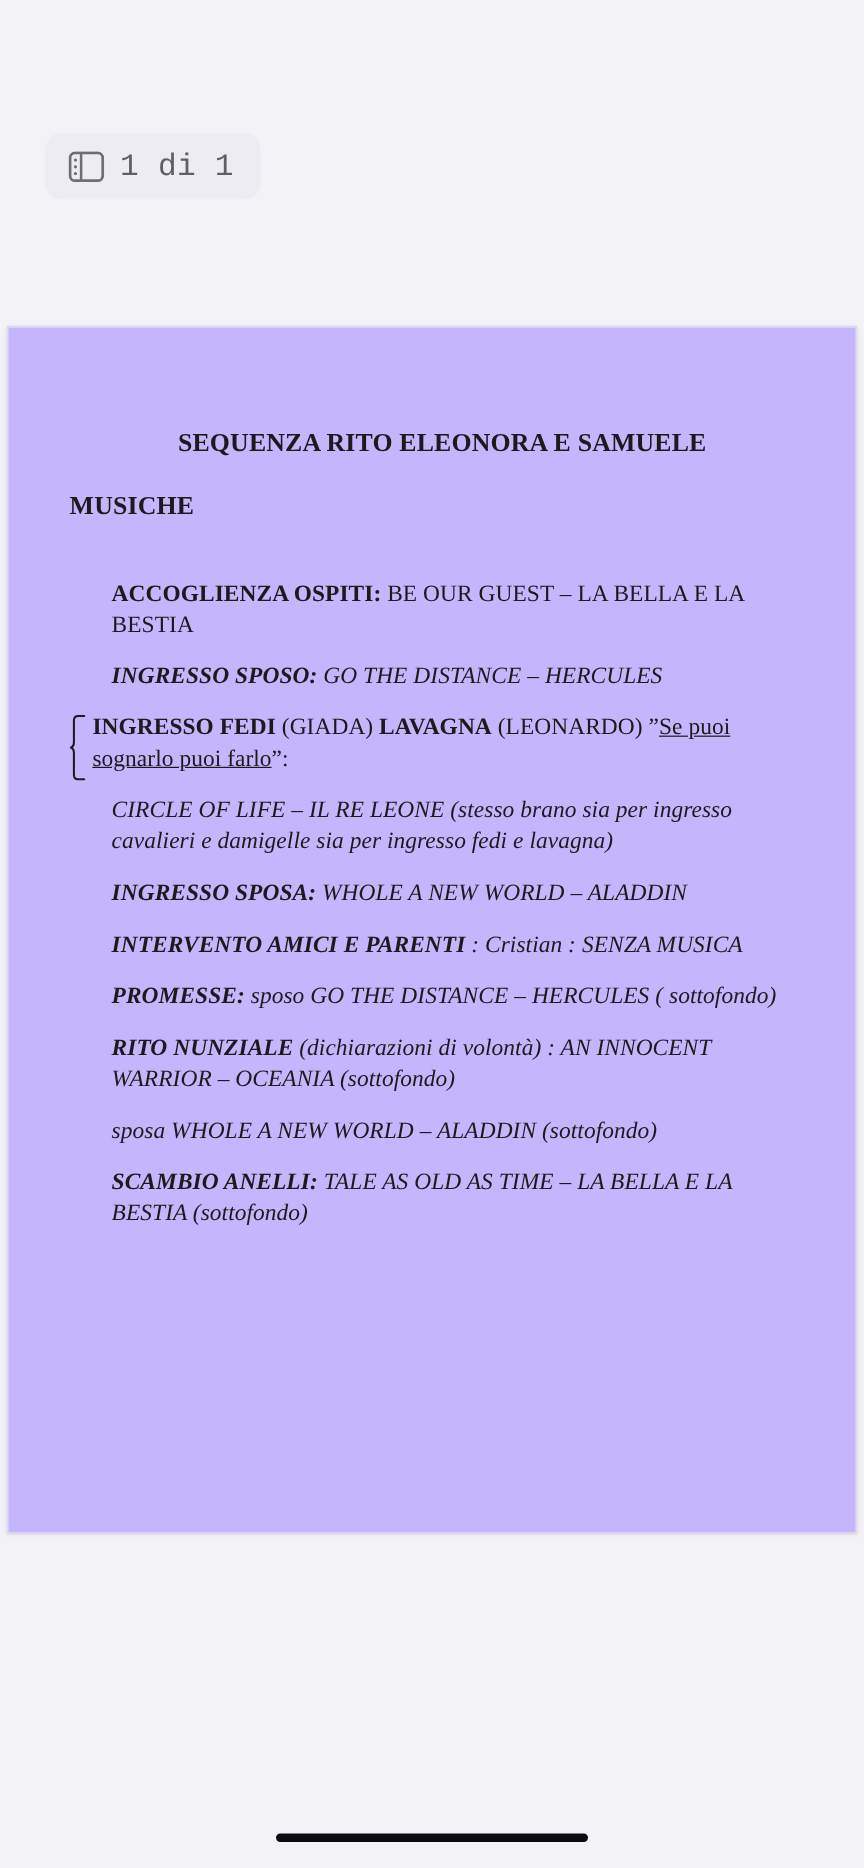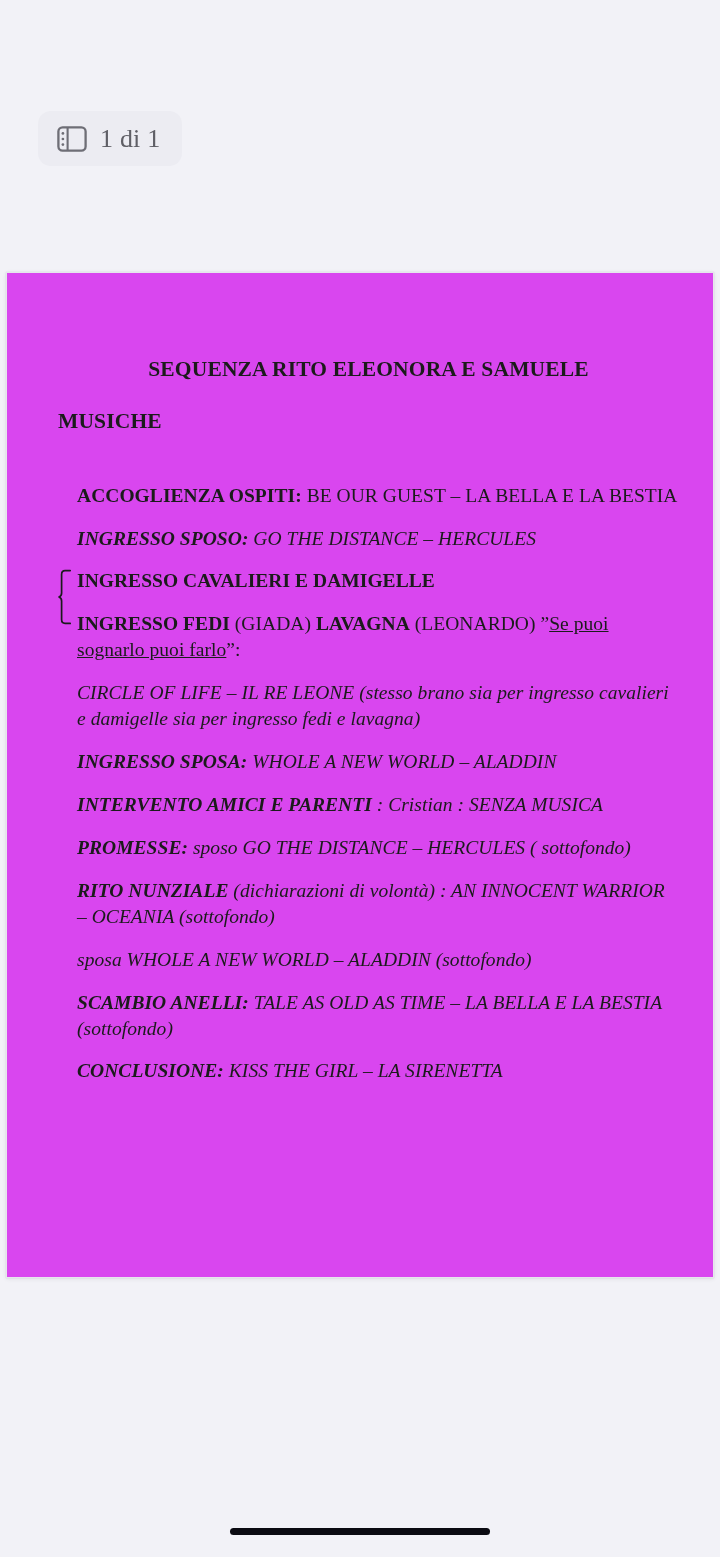--- a/index.html
+++ b/index.html
@@ -35,32 +35,32 @@
     height: 26px;
     display: block;
     flex: none;
   }
   .page-pill .pill-label {
     font-size: 26px;
     line-height: 1;
     color: #5f5f66;
     letter-spacing: 0.2px;
     white-space: nowrap;
-    font-family: Liberation Serif, serif;
+    font-family: Liberation Mono, monospace;
   }
 
   
   .doc-card {
     position: absolute;
     left: 6px;
     top: 272px;
     width: 708px;
     height: 1006px;
     box-sizing: border-box;
-    background: #d946ef;
+    background: #c4b5fd;
     border: 1px solid #e6e6ec;
     box-shadow: 0 1px 4px rgba(60, 60, 80, 0.10),
                 0 0 1px rgba(60, 60, 80, 0.16);
     overflow: hidden;
   }
 
   .doc-body {
     position: absolute;
     left: 0;
     top: 0;
@@ -86,21 +86,21 @@
     font-size: 21.5px;
     letter-spacing: 0.15px;
     margin: 26px 0 0 -12px;
     line-height: 1.2;
   }
 
   
   .doc-line {
     font-size: 19.5px;
     line-height: 1.33;
-    margin: 0;
+    margin: 16px;
     padding: 0 0 0 7px;
     letter-spacing: 0.05px;
   }
   .doc-line b { font-weight: bold; }
   .doc-line .u { text-decoration: underline; }
 
   .gap-lg   { margin-top: 48px; }
   .gap-md   { margin-top: 17px; font-style: italic; }
   .gap-xxl  { margin-top: 55px; }
 
@@ -168,23 +168,20 @@
       <b>INGRESSO SPOSO:</b><span> GO THE DISTANCE – HERCULES</span>
     </p>
 
     <div class="brace-group">
       <span class="brace">
         <svg viewBox="0 0 14 56" width="14" height="56" aria-hidden="true">
           <path d="M12.2 1.6 H7.0 C4.6 1.6 3.6 3.0 3.6 5.4 V24.0 C3.6 26.2 2.8 27.4 1.0 28.0 C2.8 28.6 3.6 29.8 3.6 32.0 V50.6 C3.6 53.0 4.6 54.4 7.0 54.4 H12.2" fill="none" stroke="#1b1b1b" stroke-width="1.7" stroke-linecap="round" stroke-linejoin="round"></path>
         </svg>
       </span>
 
-      <p class="doc-line brace-line">
-        <b>INGRESSO CAVALIERI E DAMIGELLE</b>
-      </p>
 
       <p class="doc-line brace-line">
         <b>INGRESSO FEDI</b><span> (GIADA) </span><b>LAVAGNA</b><span> (LEONARDO) ”</span><span class="u">Se puoi sognarlo puoi farlo</span><span>”:</span>
       </p>
     </div>
 
     <p class="doc-line gap-md">CIRCLE OF LIFE – IL RE LEONE (stesso brano sia per ingresso cavalieri e damigelle sia per ingresso fedi e lavagna)</p>
 
     <p class="doc-line gap-md">
       <b>INGRESSO SPOSA:</b><span> WHOLE A NEW WORLD – ALADDIN</span>
@@ -203,20 +200,17 @@
     <p class="doc-line gap-md">
       <b>RITO NUNZIALE</b><span> (dichiarazioni di volontà) : AN INNOCENT WARRIOR – OCEANIA (sottofondo)</span>
     </p>
 
     <p class="doc-line gap-md">sposa WHOLE A NEW WORLD – ALADDIN (sottofondo)</p>
 
     <p class="doc-line gap-md">
       <b>SCAMBIO ANELLI:</b><span> TALE AS OLD AS TIME – LA BELLA E LA BESTIA (sottofondo)</span>
     </p>
 
-    <p class="doc-line gap-md">
-      <b>CONCLUSIONE:</b><span> KISS THE GIRL – LA SIRENETTA</span>
-    </p>
 
   </div>
 </div>
 
 <div class="home-indicator"></div>
 
 </body></html>

